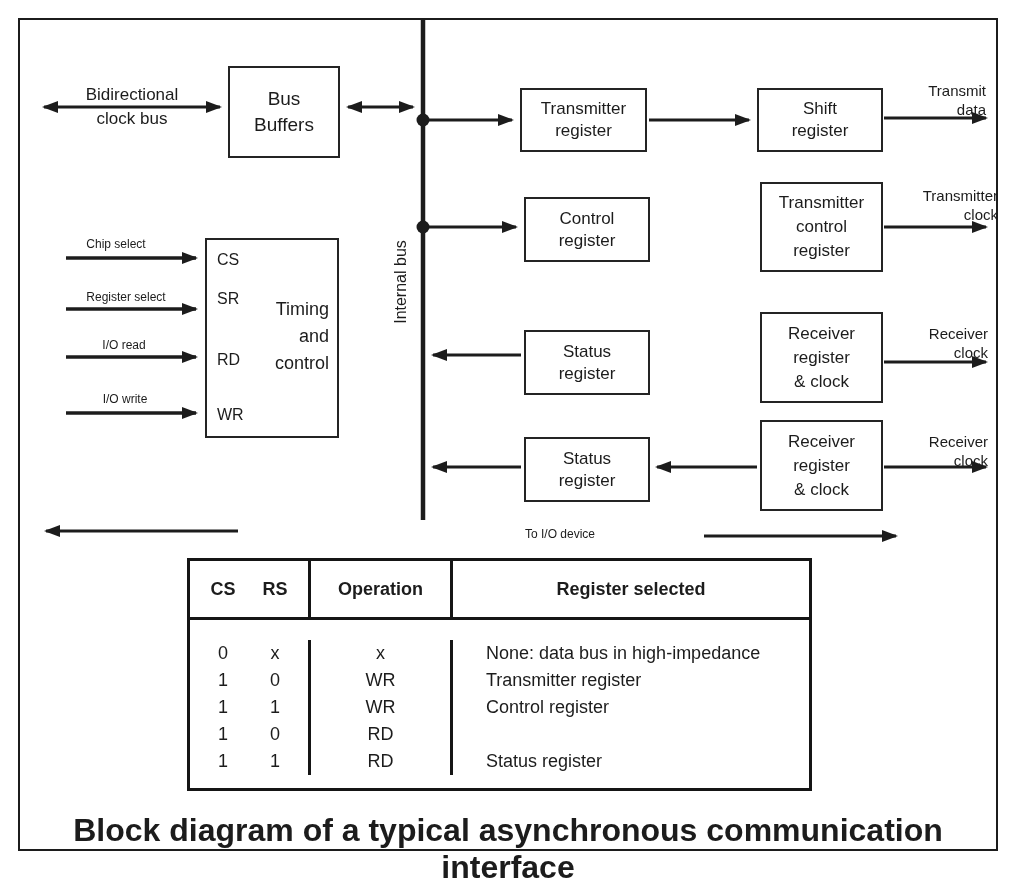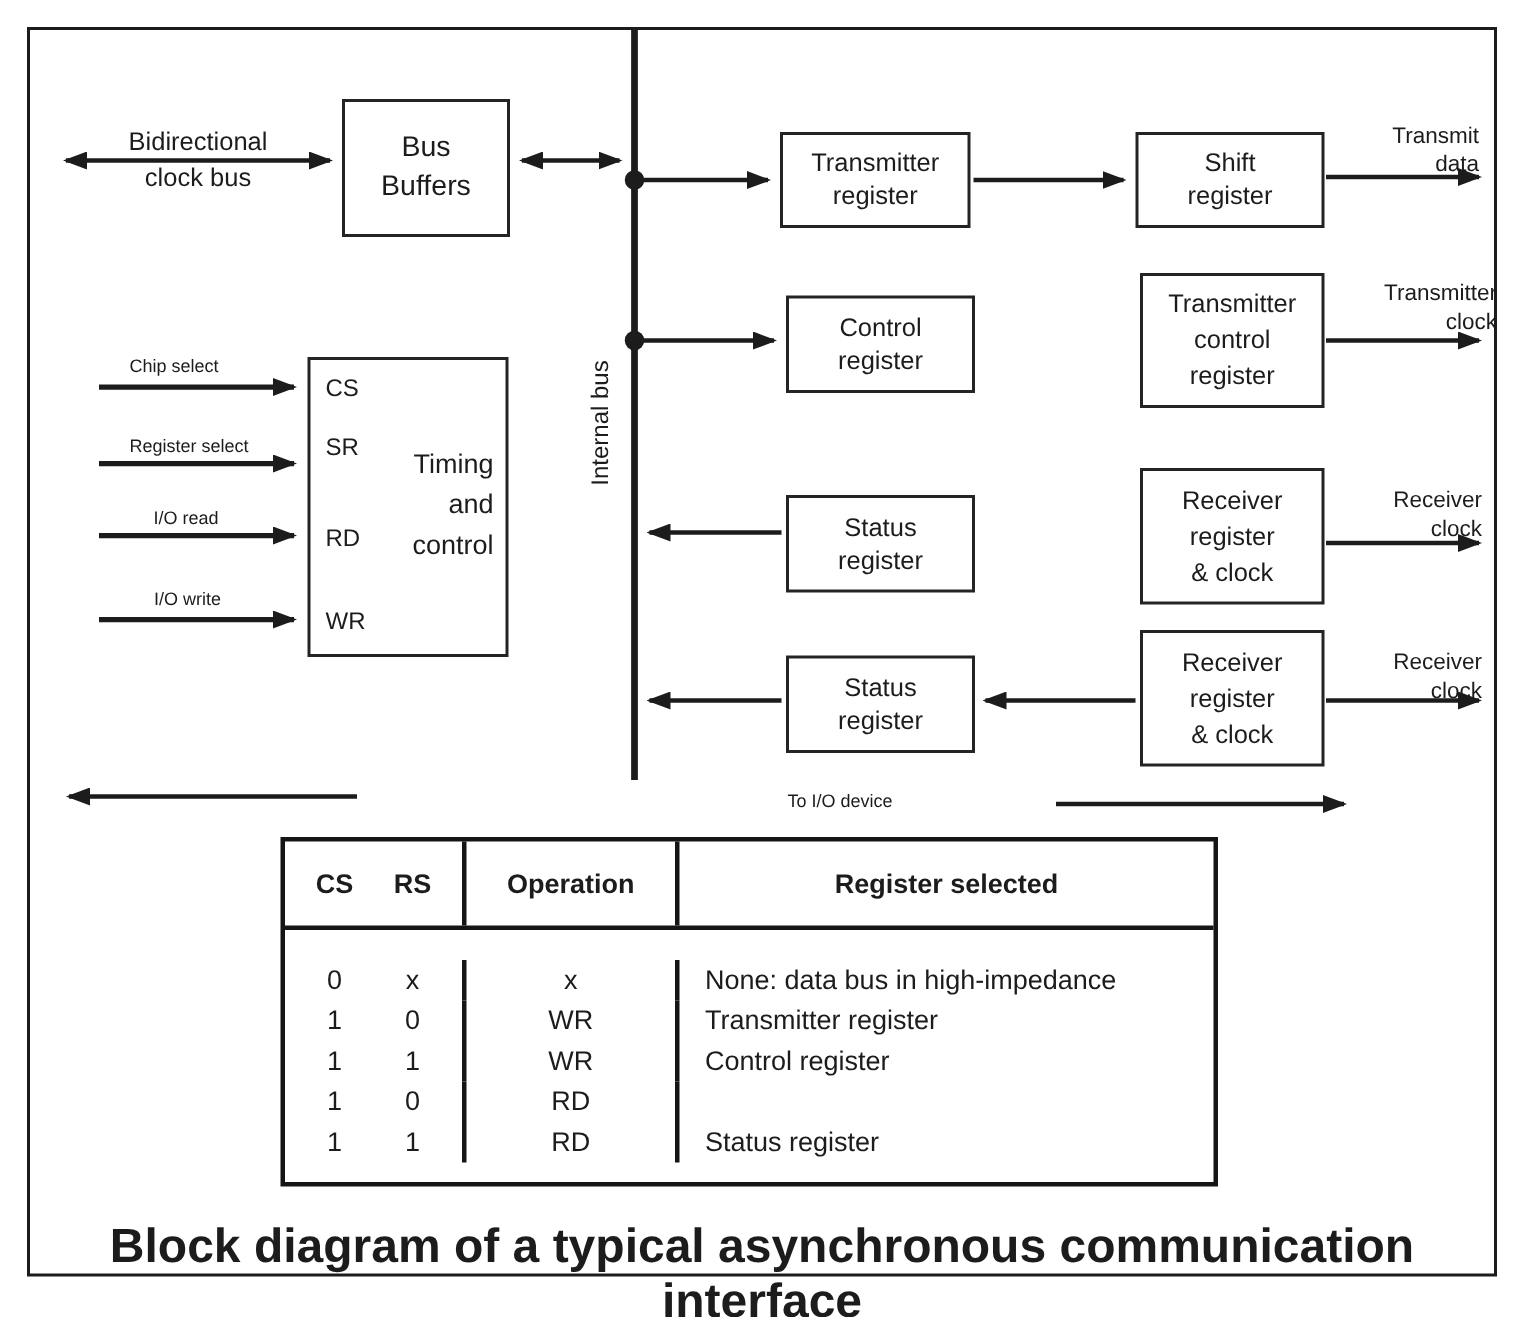--- a/index.html
+++ b/index.html
@@ -27,21 +27,21 @@
   .trow{display:grid;grid-template-columns:121px 142px 1fr;}
   .thead{height:59px;font-weight:bold;border-bottom:3px solid #151515;box-sizing:border-box;}
   .thead .cell{display:flex;align-items:center;justify-content:center;}
   .cell{box-sizing:border-box;}
   .cell.c1,.cell.c2{border-right:3px solid #151515;}
   .csrs{display:flex;justify-content:center;gap:12px;}
   .csrs span{display:inline-block;width:40px;text-align:center;}
   .tbody{padding-top:20px;}
   .brow{height:27px;align-items:center;}
   .brow .c1,.brow .c2{display:flex;align-items:center;justify-content:center;height:27px;}
-  .brow .c3{display:flex;align-items:center;height:27px;padding-left:17px;}
+  .brow .c3{display:flex;align-items:center;height:27px;padding-left:33px;}
   .caption{position:absolute;left:18px;top:812px;width:980px;text-align:center;
            font-size:32px;font-weight:bold;}
 </style>
 </head>
 <body>
 
 <div class="canvas">
 
   <div class="frame"></div>
 

